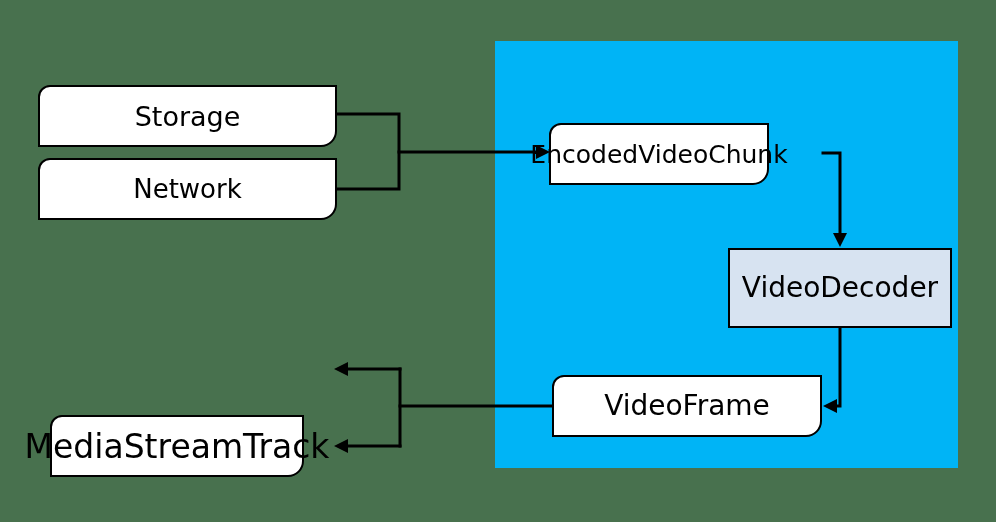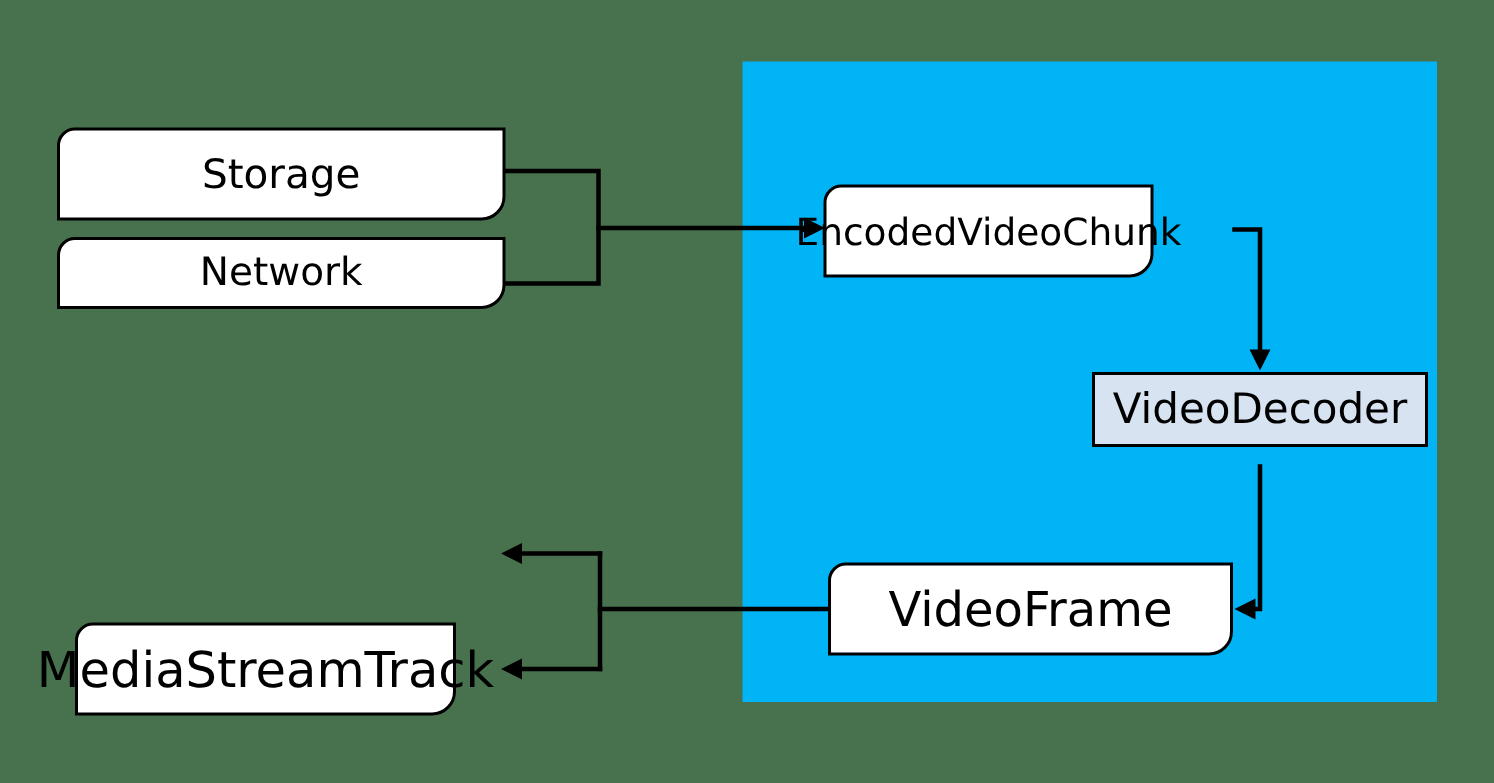--- a/index.html
+++ b/index.html
@@ -33,25 +33,25 @@
     border: 2px solid var(--color-stroke, #000000);
     border-radius: 12px 0 16px 0;
     display: flex;
     align-items: center;
     justify-content: center;
     color: #000000;
     line-height: 1;
     white-space: nowrap;
   }
   .node-storage            { left: 38px;  top: 85px;  width: 299px; height: 62px; font-size: 27px; }
-  .node-network            { left: 38px;  top: 158px; width: 299px; height: 48px; font-size: 26px; }
+  .node-network            { left: 38px;  top: 158px; width: 299px; height: 62px; font-size: 26px; }
   .node-encoded-video-chunk{ left: 549px; top: 123px; width: 220px; height: 62px; font-size: 25px; }
-  .node-video-decoder      { left: 728px; top: 248px; width: 224px; height: 50px; font-size: 28px;
+  .node-video-decoder      { left: 728px; top: 248px; width: 224px; height: 80px; font-size: 28px;
                              border-radius: 0; background: var(--color-decoder-fill, #D7E3F1); }
-  .node-video-frame        { left: 552px; top: 375px; width: 270px; height: 62px; font-size: 32px; }
+  .node-video-frame        { left: 552px; top: 375px; width: 270px; height: 62px; font-size: 28px; }
   .node-canvas             { left: 38px;  top: 339px; width: 295px; height: 62px; font-size: 28px; }
   .node-media-stream-track { left: 50px;  top: 415px; width: 254px; height: 62px; font-size: 33px; }
   .connectors {
     position: absolute;
     left: 0;
     top: 0;
     width: 996px;
     height: 522px;
     pointer-events: none;
   }

